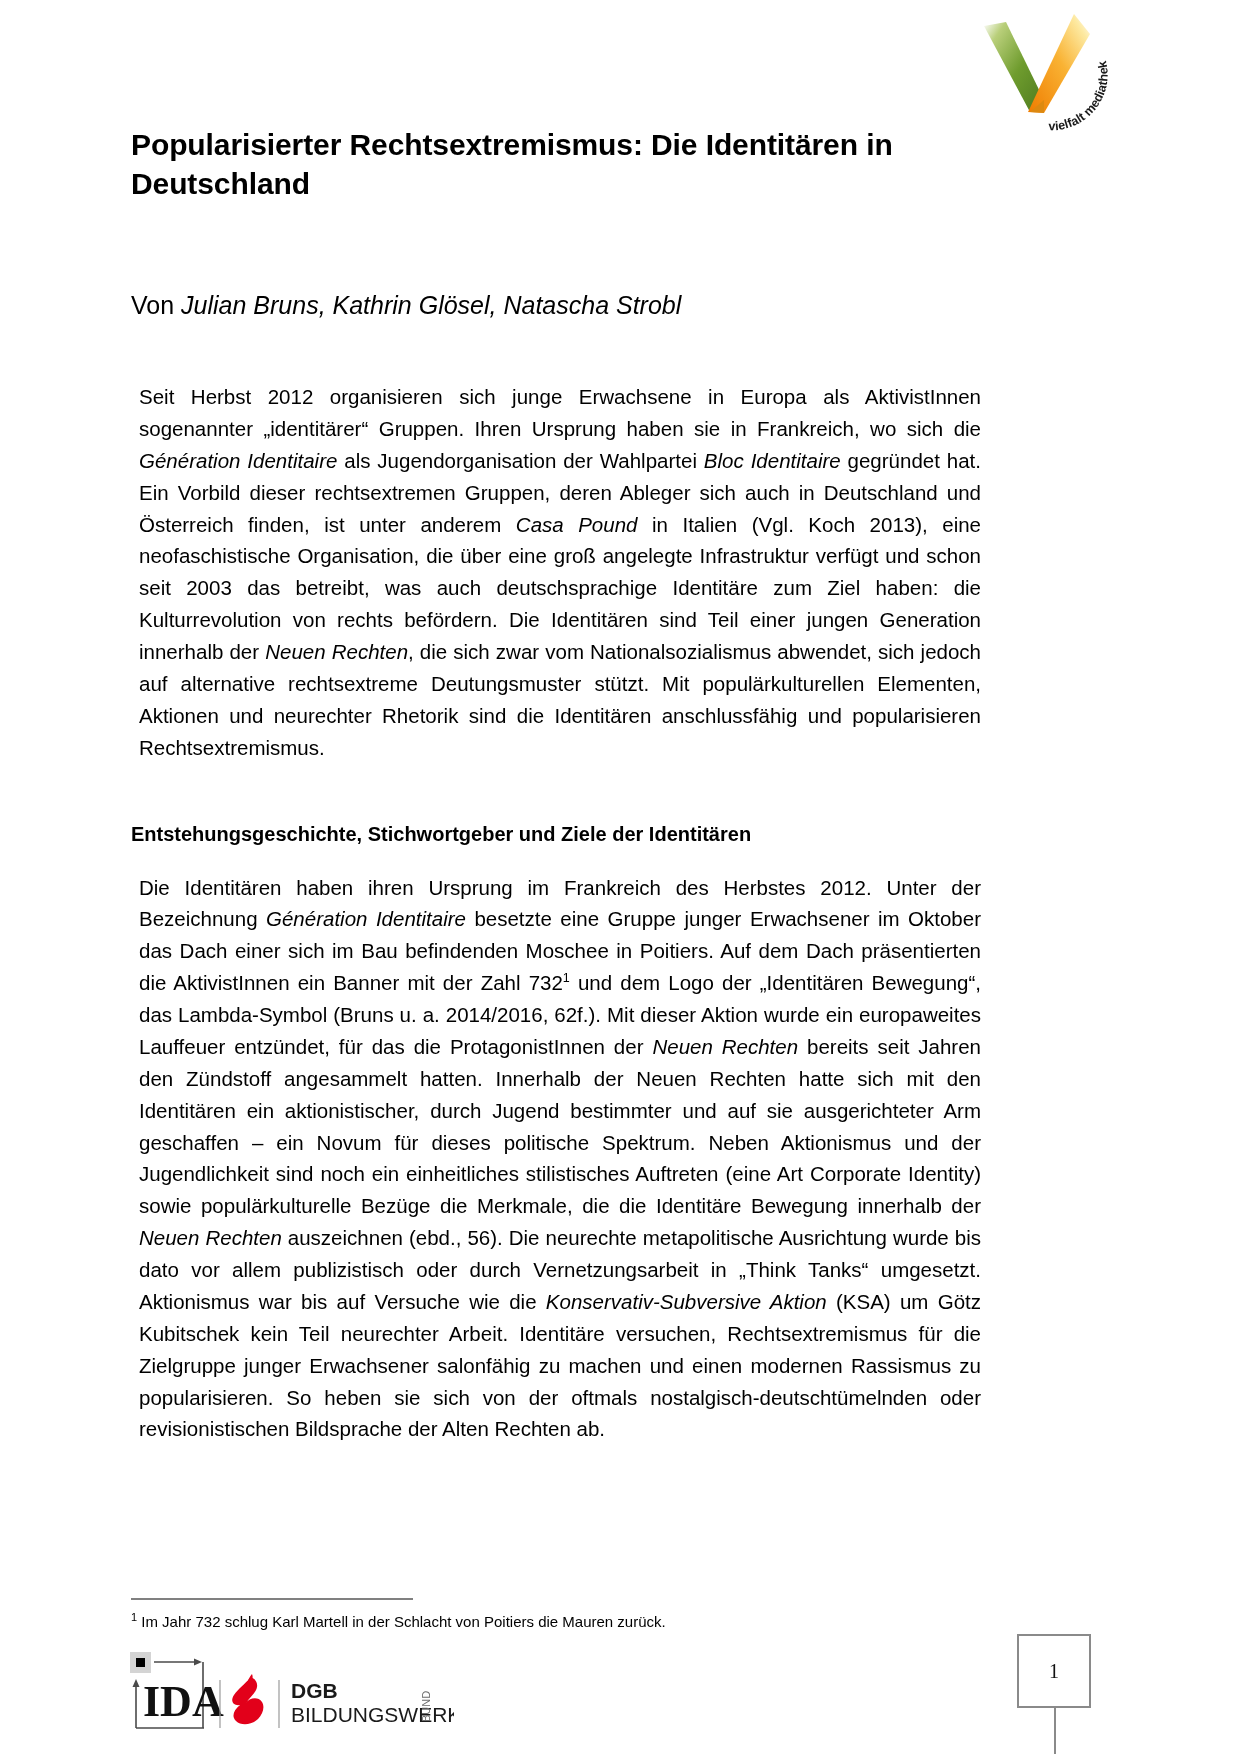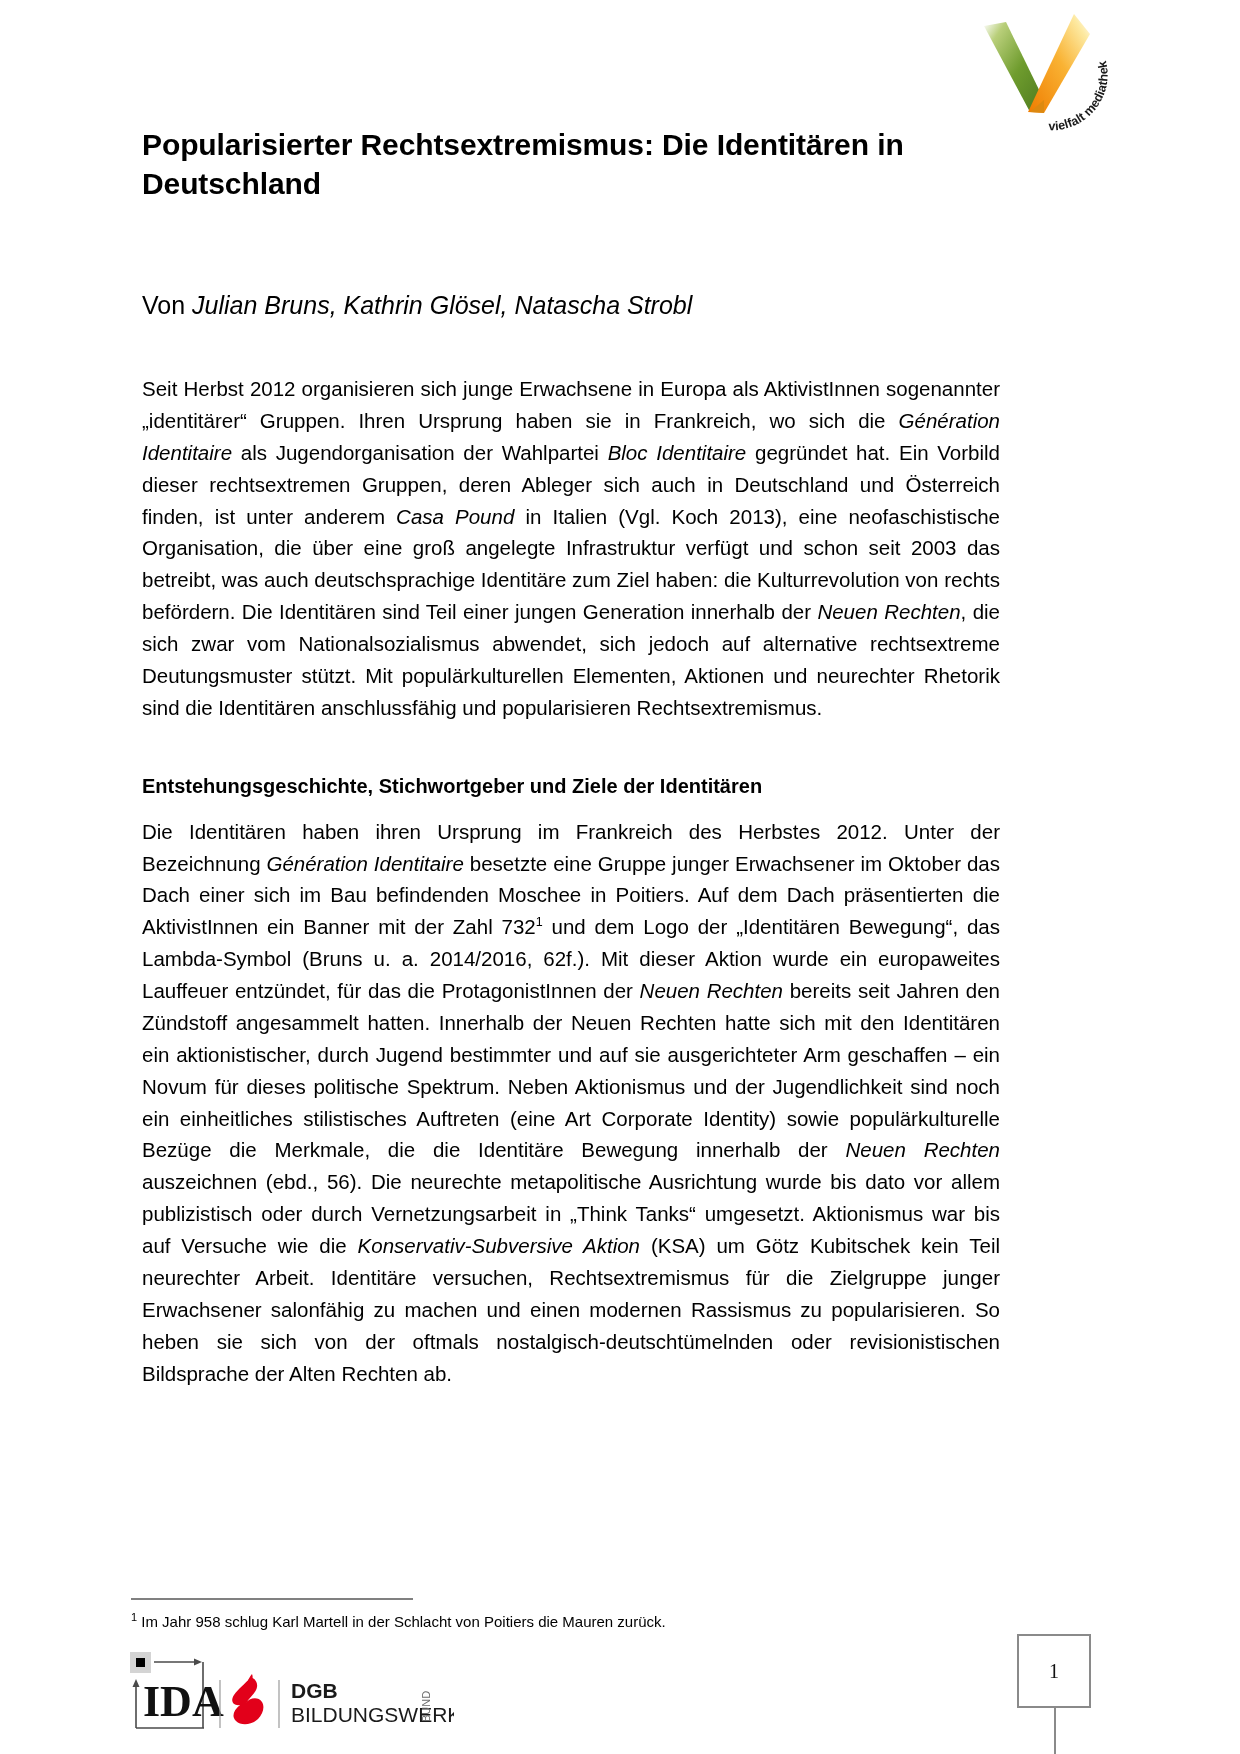--- a/index.html
+++ b/index.html
@@ -24,21 +24,21 @@
     top: 8px;
     right: 112px;
     width: 150px;
     height: 140px;
   }
   .logo-svg { display: block; width: 150px; height: 140px; }
 
   
   .content {
     position: absolute;
-    left: 142px;
+    left: 131px;
     top: 0;
     width: 858px;
   }
 
   h1.doc-title {
     font-size: 30px;
     line-height: 1.30;
     font-weight: bold;
     margin: 0;
     padding-top: 125px;
@@ -50,21 +50,21 @@
     line-height: 1.4;
     margin: 0;
     padding-top: 85px;
   }
   .byline i { font-style: italic; }
 
   p.body {
     font-size: 20.5px;
     line-height: 1.555;
     text-align: justify;
-    margin: 0;
+    margin: 8px;
     hyphens: none;
   }
   p.body i { font-style: italic; }
   p.body sup {
     font-size: 12.5px;
     vertical-align: super;
     line-height: 0;
   }
 
   .para-1 { padding-top: 50px; }
@@ -185,21 +185,21 @@
     <p class="body para-1"><span>Seit Herbst 2012 organisieren sich junge Erwachsene in Europa als AktivistInnen sogenannter „identitärer“ Gruppen. Ihren Ursprung haben sie in Frankreich, wo sich die </span><i>Génération Identitaire</i><span> als Jugendorganisation der Wahlpartei </span><i>Bloc Identitaire</i><span> gegründet hat. Ein Vorbild dieser rechtsextremen Gruppen, deren Ableger sich auch in Deutschland und Österreich finden, ist unter anderem </span><i>Casa Pound</i><span> in Italien (Vgl. Koch 2013), eine neofaschistische Organisation, die über eine groß angelegte Infrastruktur verfügt und schon seit 2003 das betreibt, was auch deutschsprachige Identitäre zum Ziel haben: die Kulturrevolution von rechts befördern. Die Identitären sind Teil einer jungen Generation innerhalb der </span><i>Neuen Rechten</i><span>, die sich zwar vom Nationalsozialismus abwendet, sich jedoch auf alternative rechtsextreme Deutungsmuster stützt. Mit populärkulturellen Elementen, Aktionen und neurechter Rhetorik sind die Identitären anschlussfähig und popularisieren Rechtsextremismus.</span></p>
 
     <h2 class="section-head">Entstehungsgeschichte,  Stichwortgeber und Ziele der Identitären</h2>
 
     <p class="body"><span>Die Identitären haben ihren Ursprung im Frankreich des Herbstes 2012. Unter der Bezeichnung </span><i>Génération Identitaire</i><span> besetzte eine Gruppe junger Erwachsener im Oktober das Dach einer sich im Bau befindenden Moschee in Poitiers. Auf dem Dach präsentierten die AktivistInnen ein Banner mit der Zahl 732</span><sup>1</sup><span> und dem Logo der „Identitären Bewegung“, das Lambda-Symbol (Bruns u. a. 2014/2016, 62f.). Mit dieser Aktion wurde ein europaweites Lauffeuer entzündet, für das die ProtagonistInnen der </span><i>Neuen Rechten</i><span> bereits seit Jahren den Zündstoff angesammelt hatten. Innerhalb der Neuen Rechten hatte sich mit den Identitären ein aktionistischer, durch Jugend bestimmter und auf sie ausgerichteter Arm geschaffen – ein Novum für dieses politische Spektrum. Neben Aktionismus und der Jugendlichkeit sind noch ein einheitliches stilistisches Auftreten (eine Art Corporate Identity) sowie populärkulturelle Bezüge die Merkmale, die die Identitäre Bewegung innerhalb der </span><i>Neuen Rechten</i><span> auszeichnen (ebd., 56). Die neurechte metapolitische Ausrichtung wurde bis dato vor allem publizistisch oder durch Vernetzungsarbeit in „Think Tanks“ umgesetzt. Aktionismus war bis auf Versuche wie die </span><i>Konservativ-Subversive Aktion</i><span> (KSA) um Götz Kubitschek kein Teil neurechter Arbeit. Identitäre versuchen, Rechtsextremismus für die Zielgruppe junger Erwachsener salonfähig zu machen und einen modernen Rassismus zu popularisieren. So heben sie sich von der oftmals nostalgisch-deutschtümelnden oder revisionistischen Bildsprache der Alten Rechten ab.</span></p>
 
   </div>
 
   <div class="footnote-area">
     <div class="footnote-rule"></div>
-    <p class="footnote-text"><sup>1</sup><span> Im Jahr 958 schlug Karl Martell in der Schlacht von Poitiers die Mauren zurück.</span></p>
+    <p class="footnote-text"><sup>1</sup><span> Im Jahr 732 schlug Karl Martell in der Schlacht von Poitiers die Mauren zurück.</span></p>
   </div>
 
   <div class="footer-logos">
     <svg class="footer-svg" width="330" height="106" viewBox="0 0 330 106">
 
       <g>
 
         <rect x="6" y="4" width="21" height="21" fill="#d4d4d4"></rect>
         <rect x="12" y="10" width="9" height="9" fill="#000000"></rect>
 

